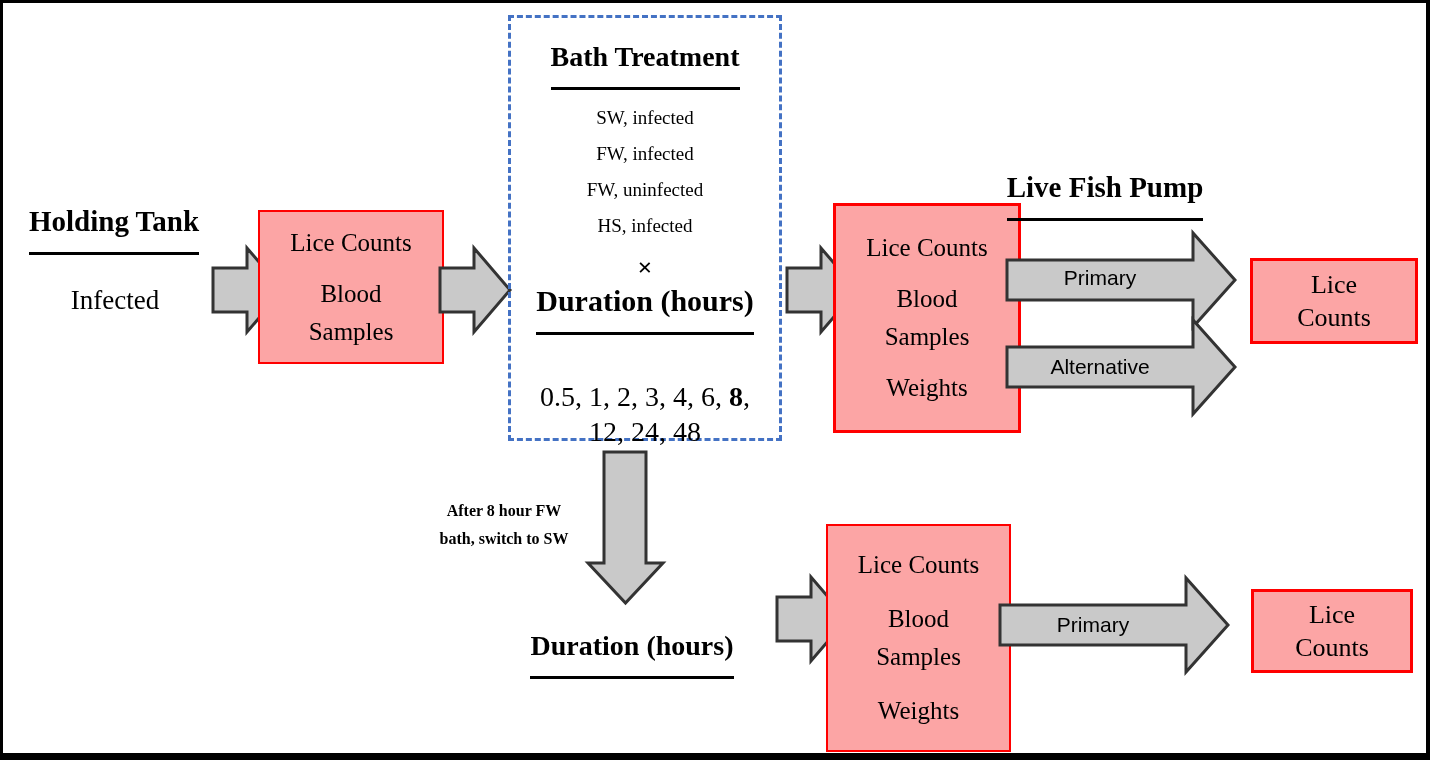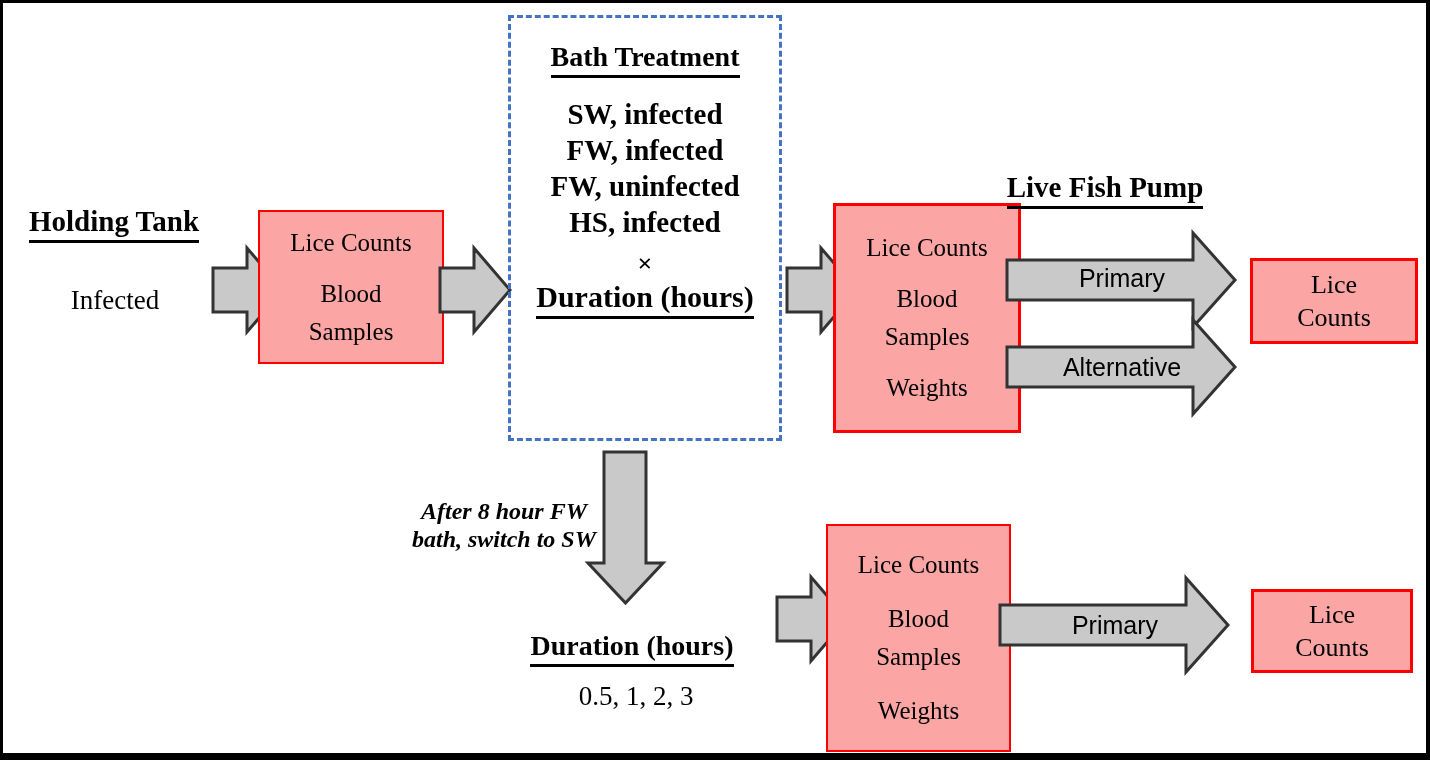--- a/index.html
+++ b/index.html
@@ -10,62 +10,62 @@
     color:#000;
   }
   #frame {
     position:absolute; inset:0; pointer-events:none;
     border-top:3px solid #000; border-left:3px solid #000;
     border-right:4px solid #000; border-bottom:7px solid #000;
     z-index:10;
   }
   .abs { position:absolute; }
   .center { text-align:center; }
-  .u { border-bottom:3px solid #000; padding-bottom:2px; display:inline-block; }
+  .u { border-bottom:3px solid #000; padding-bottom:14px; display:inline-block; }
   .heading { font-weight:bold; font-size:29px; white-space:nowrap; }
 
   .redbox {
     position:absolute; border:2px solid #ff0000; background:#fca5a5;
     display:flex; flex-direction:column; justify-content:center; align-items:center;
     font-size:25px; text-align:center;
   }
   .redbox.thick { border-width:3px; }
   .redbox .para { line-height:38px; }
   .gap13 { gap:13px; }
   .gap16 { gap:16px; }
 
   #dashed-box {
     position:absolute; left:508px; top:15px; width:274px; height:426px;
     border:3px dashed #4472c4; box-sizing:border-box; text-align:center;
   }
   #dashed-box .title { margin-top:23px; font-size:28px; font-weight:bold; }
-  #conditions { margin-top:18px; font-size:29px; line-height:36px;font-weight:bold; }
+  #conditions { margin-top:10px; font-size:19px; line-height:36px; }
   #cross { margin-top:11px; font-size:26px; font-weight:bold; line-height:26px; }
   #duration1-title { margin-top:3px; font-size:30px; font-weight:bold; }
   #durations1 { margin-top:44px; font-size:28px; line-height:35px; }
   .b8 { font-weight:bold; }
 
   svg.arrow { position:absolute; overflow:visible; }
   svg.arrow polygon { fill:#c9c9c9; stroke:#333333; stroke-width:3px; }
 
   .arrow-label {
     position:absolute; width:186px; height:40px;
     display:flex; align-items:center; justify-content:center;
     font-family:"Liberation Sans","DejaVu Sans",sans-serif;
-    font-size:25px; color:#000;padding-left:22px;
+    font-size:21px; color:#000;
   }
 
   #holding-title { left:13px; top:205px; width:202px; }
   #holding-lines { left:20px; top:284px; width:190px; font-size:27px; line-height:32px; }
 
   #live-pump-title { left:995px; top:171px; width:220px; }
 
   #switch-note {
     left:398px; top:497px; width:212px;
-    font-size:24px; font-weight:bold; font-style:italic; line-height:28px;
+    font-size:16px; font-weight:bold; line-height:28px;
   }
   #duration2-title { left:521px; top:630px; width:222px; font-size:28px; font-weight:bold; }
   #durations2 { left:526px; top:681px; width:220px; font-size:27px; }
 
   .small-line { line-height:33px; font-size:26px; }
 </style>
 </head>
 <body>
 
 <div id="canvas">
@@ -101,20 +101,24 @@
     <div id="conditions">
       <div>SW, infected</div>
       <div>FW, infected</div>
       <div>FW, uninfected</div>
       <div>HS, infected</div>
     </div>
     <div id="cross">×</div>
     <div id="duration1-title">
       <span class="u">Duration (hours)</span>
     </div>
+    <div id="durations1">
+      <div><span>0.5, 1, 2, 3, 4, 6, </span><span class="b8">8</span><span>,</span></div>
+      <div>12, 24, 48</div>
+    </div>
   </div>
 
   <svg class="arrow" style="left:787px; top:248px;" width="70" height="84" viewBox="0 0 70 84">
     <polygon points="0,20 34,20 34,0 70,42 34,84 34,64 0,64"></polygon>
   </svg>
 
   <div class="redbox thick gap13" style="left:833px; top:203px; width:182px; height:224px;">
     <div class="para">Lice Counts</div>
     <div class="para">
       <div>Blood</div>
@@ -147,21 +151,20 @@
   </svg>
 
   <div id="switch-note" class="abs center">
     <div>After 8 hour FW</div>
     <div>bath, switch to SW</div>
   </div>
 
   <div id="duration2-title" class="abs center">
     <span class="u">Duration (hours)</span>
   </div>
-  <div id="durations2" class="abs center">0.5, 1, 2, 3</div>
 
   <svg class="arrow" style="left:777px; top:577px;" width="70" height="84" viewBox="0 0 70 84">
     <polygon points="0,20 34,20 34,0 70,42 34,84 34,64 0,64"></polygon>
   </svg>
 
   <div class="redbox gap16" style="left:826px; top:524px; width:181px; height:224px;">
     <div class="para">Lice Counts</div>
     <div class="para">
       <div>Blood</div>
       <div>Samples</div>

